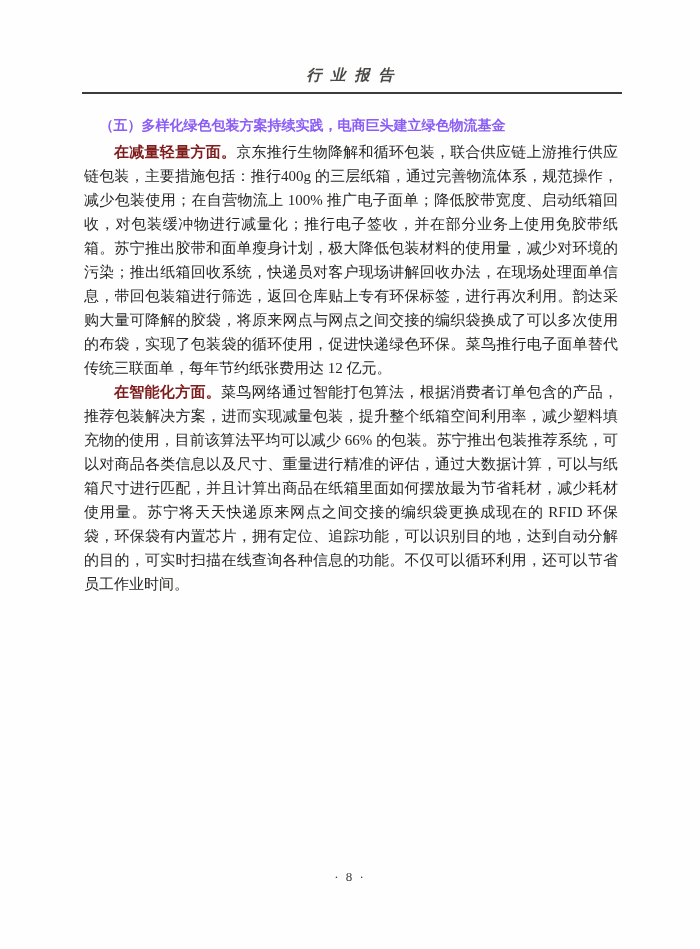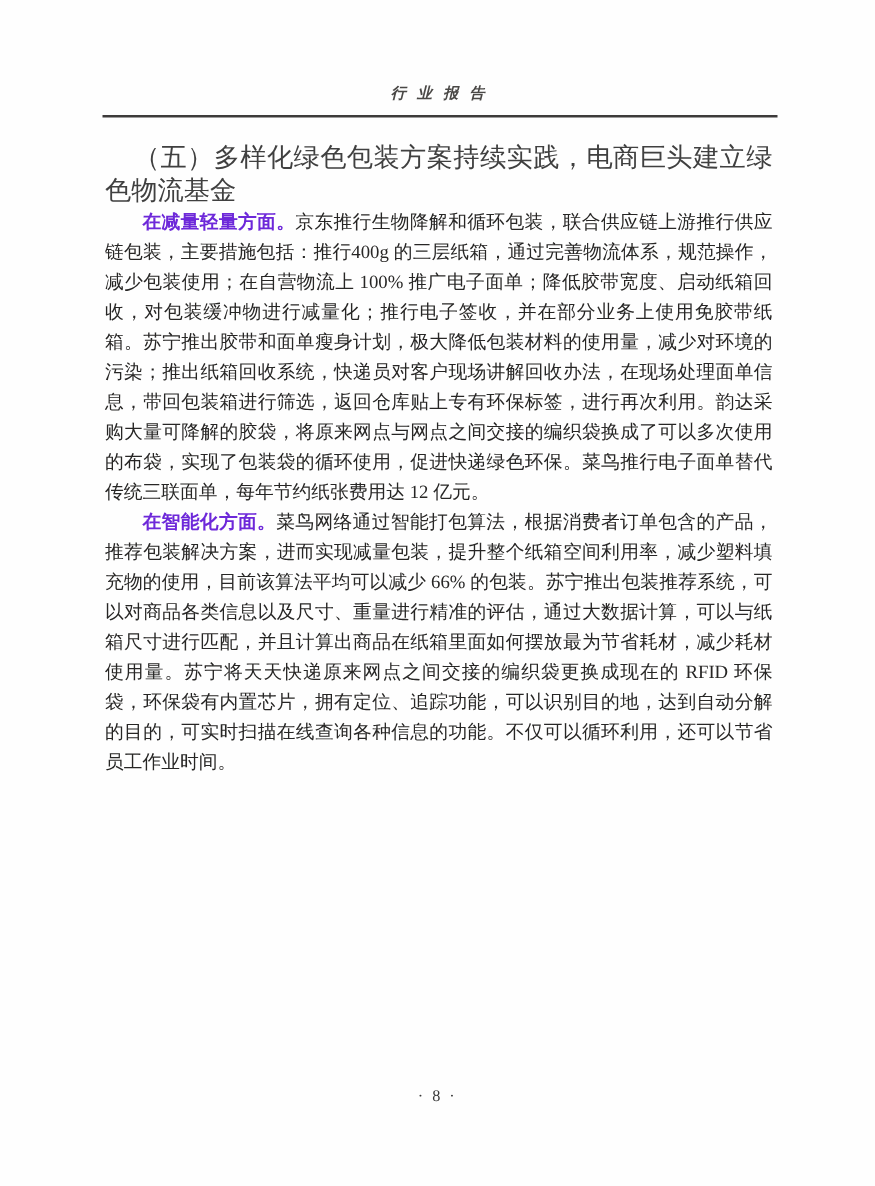--- a/index.html
+++ b/index.html
@@ -14,21 +14,21 @@
     background: #fefefe;
     font-family: "Liberation Serif", "DejaVu Serif", serif;
     overflow: hidden;
   }
   .header-title {
     position: absolute;
     top: 66px;
     left: 0;
     right: 0;
     text-align: center;
-    font-size: 12px;
+    font-size: 15px;
     font-weight: 600;
     font-style: italic;
     letter-spacing: 9px;
     text-indent: 9px; 
     color: #4a4846;
   }
   .header-rule {
     position: absolute;
     top: 92px;
     left: 82px;
@@ -48,29 +48,29 @@
   }
   .para {
     margin: 0;
     text-indent: 2em;
   }
   .para.no-indent {
     text-indent: 0;
   }
   .heading {
     margin: 1px 0;
-    font-size: 21px;
+    font-size: 14px;
     line-height: 26px;
-    font-weight: normal;
-    color: #404040;
+    font-weight: bold;
+    color: #8b5cf6;
     text-indent: 1.1em;
   }
   .lead {
     font-weight: bold;
-    color: #6d28d9;
+    color: #7f1d1d;
   }
   .footer {
     position: absolute;
     top: 869px;
     left: 0;
     right: 0;
     text-align: center;
     font-size: 13px;
     color: #3a3a3a;
     letter-spacing: 2px;

